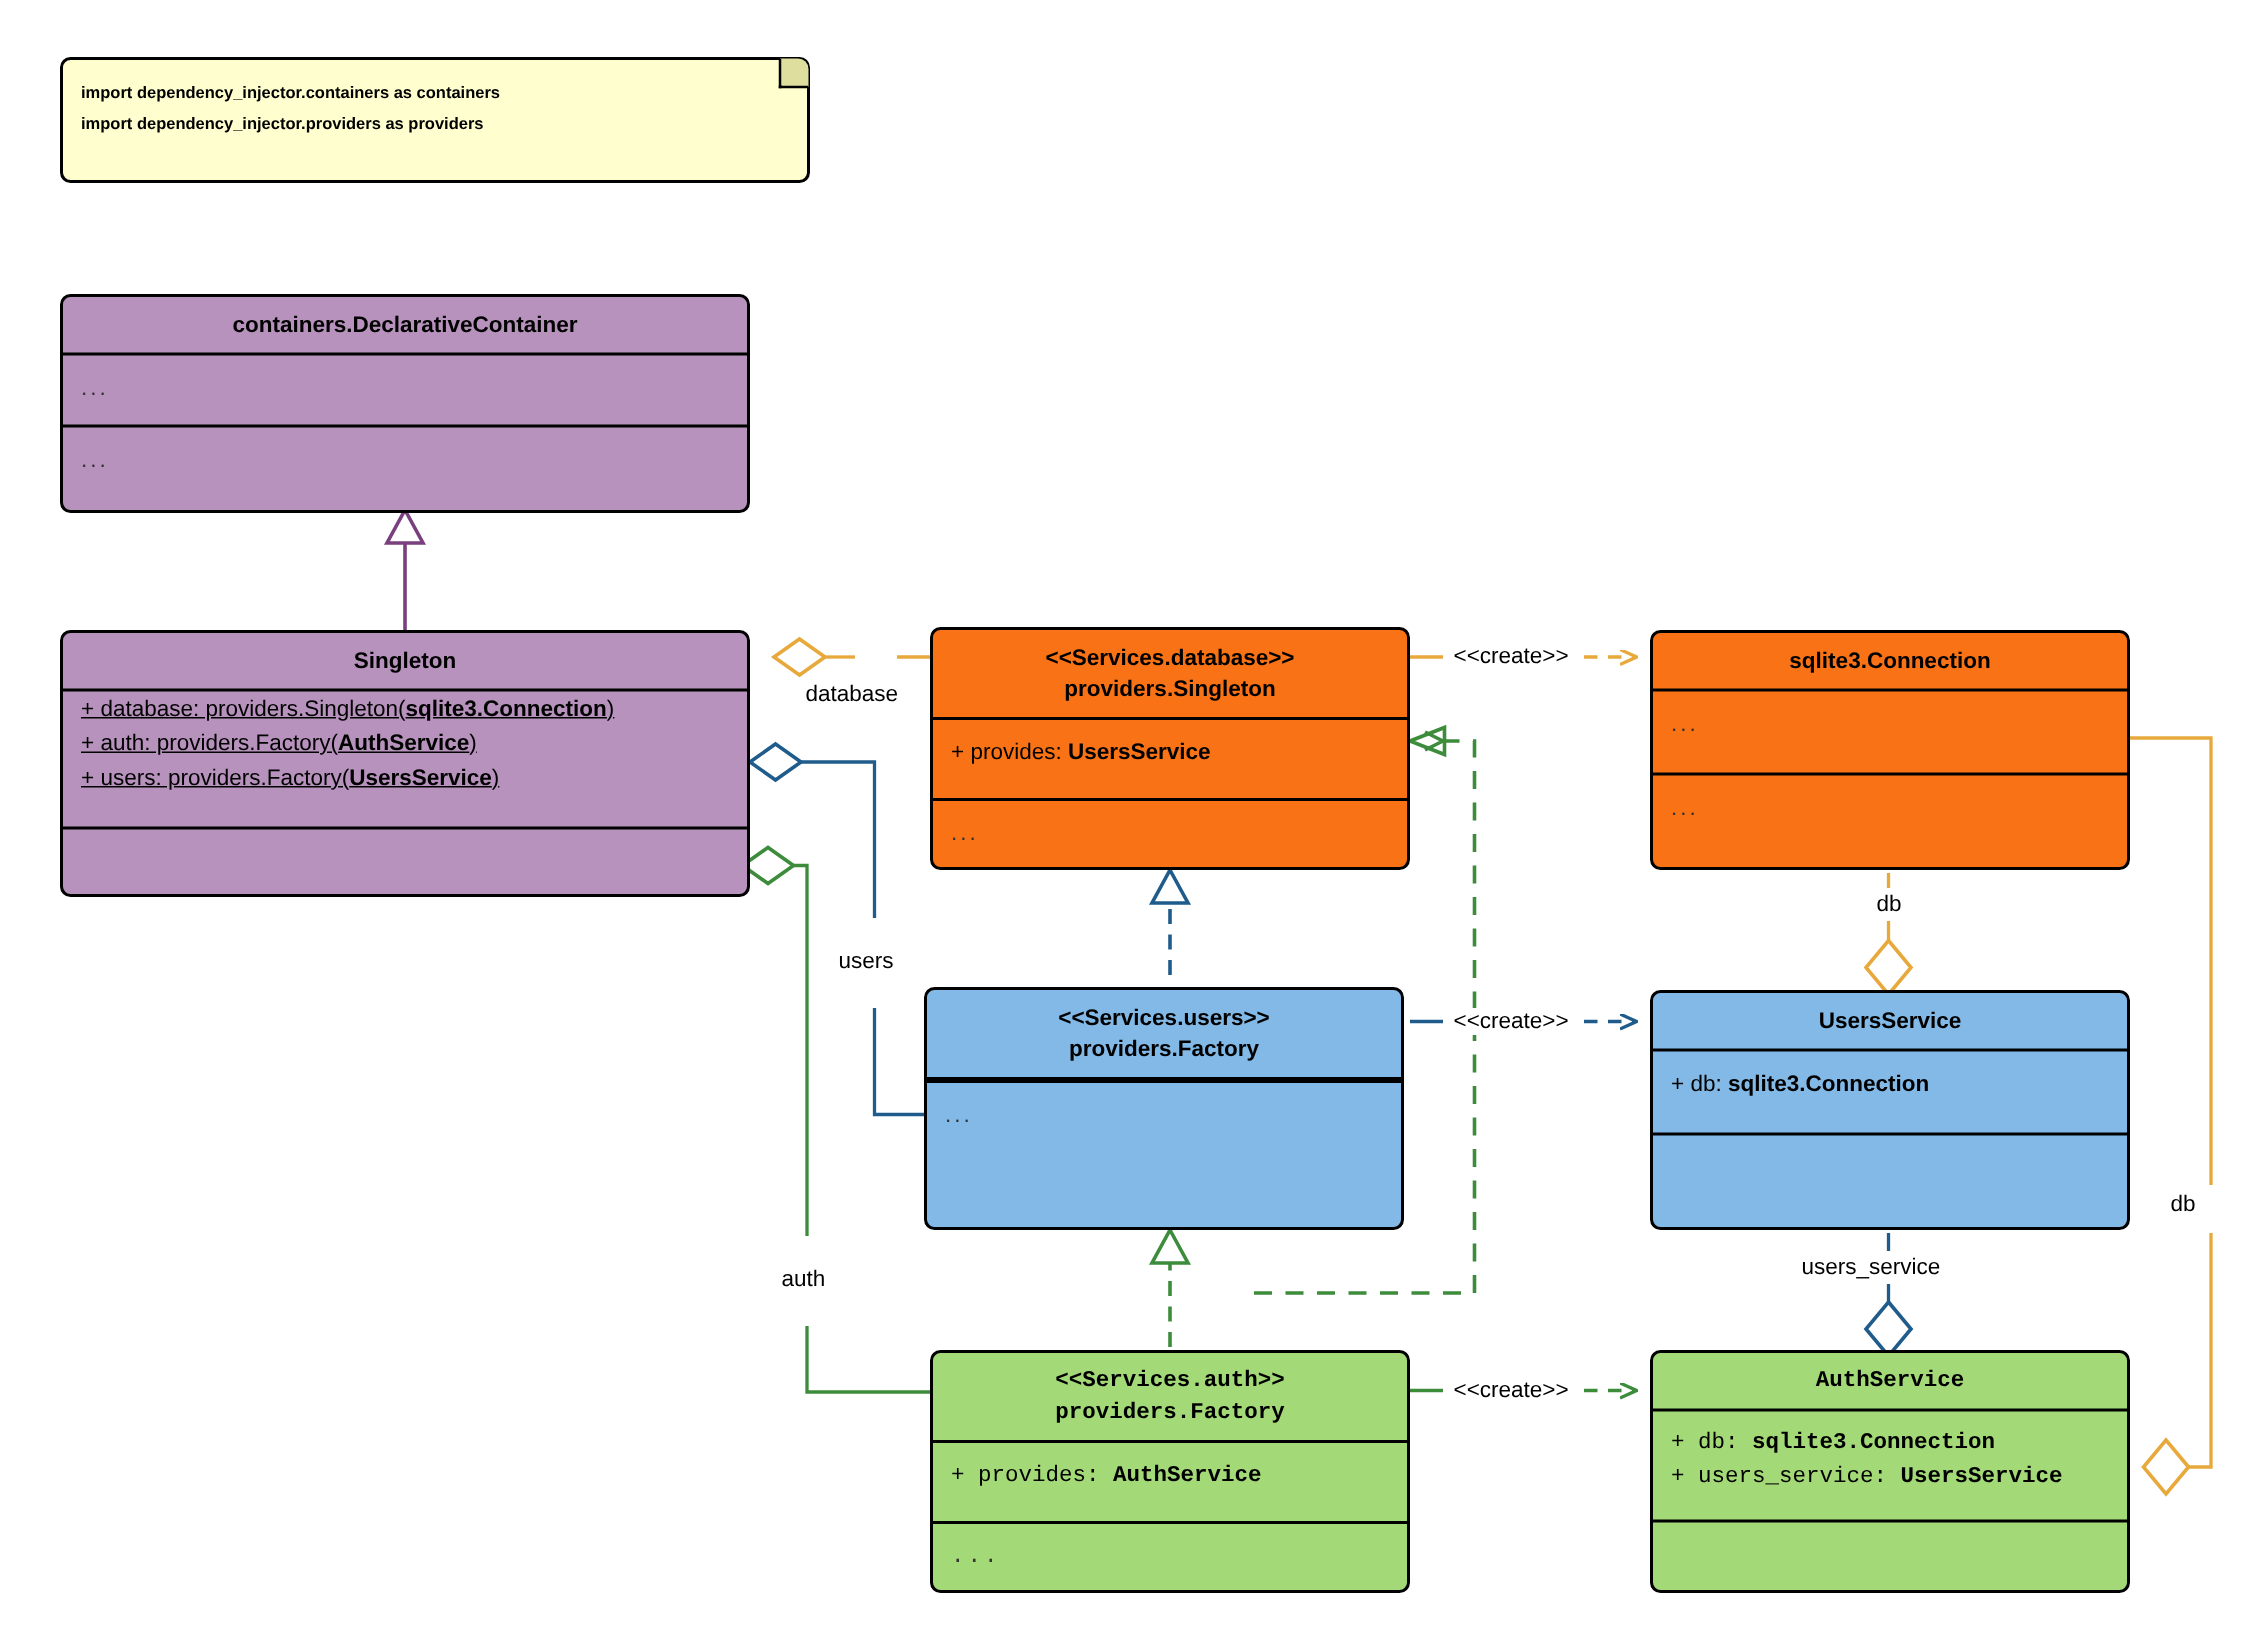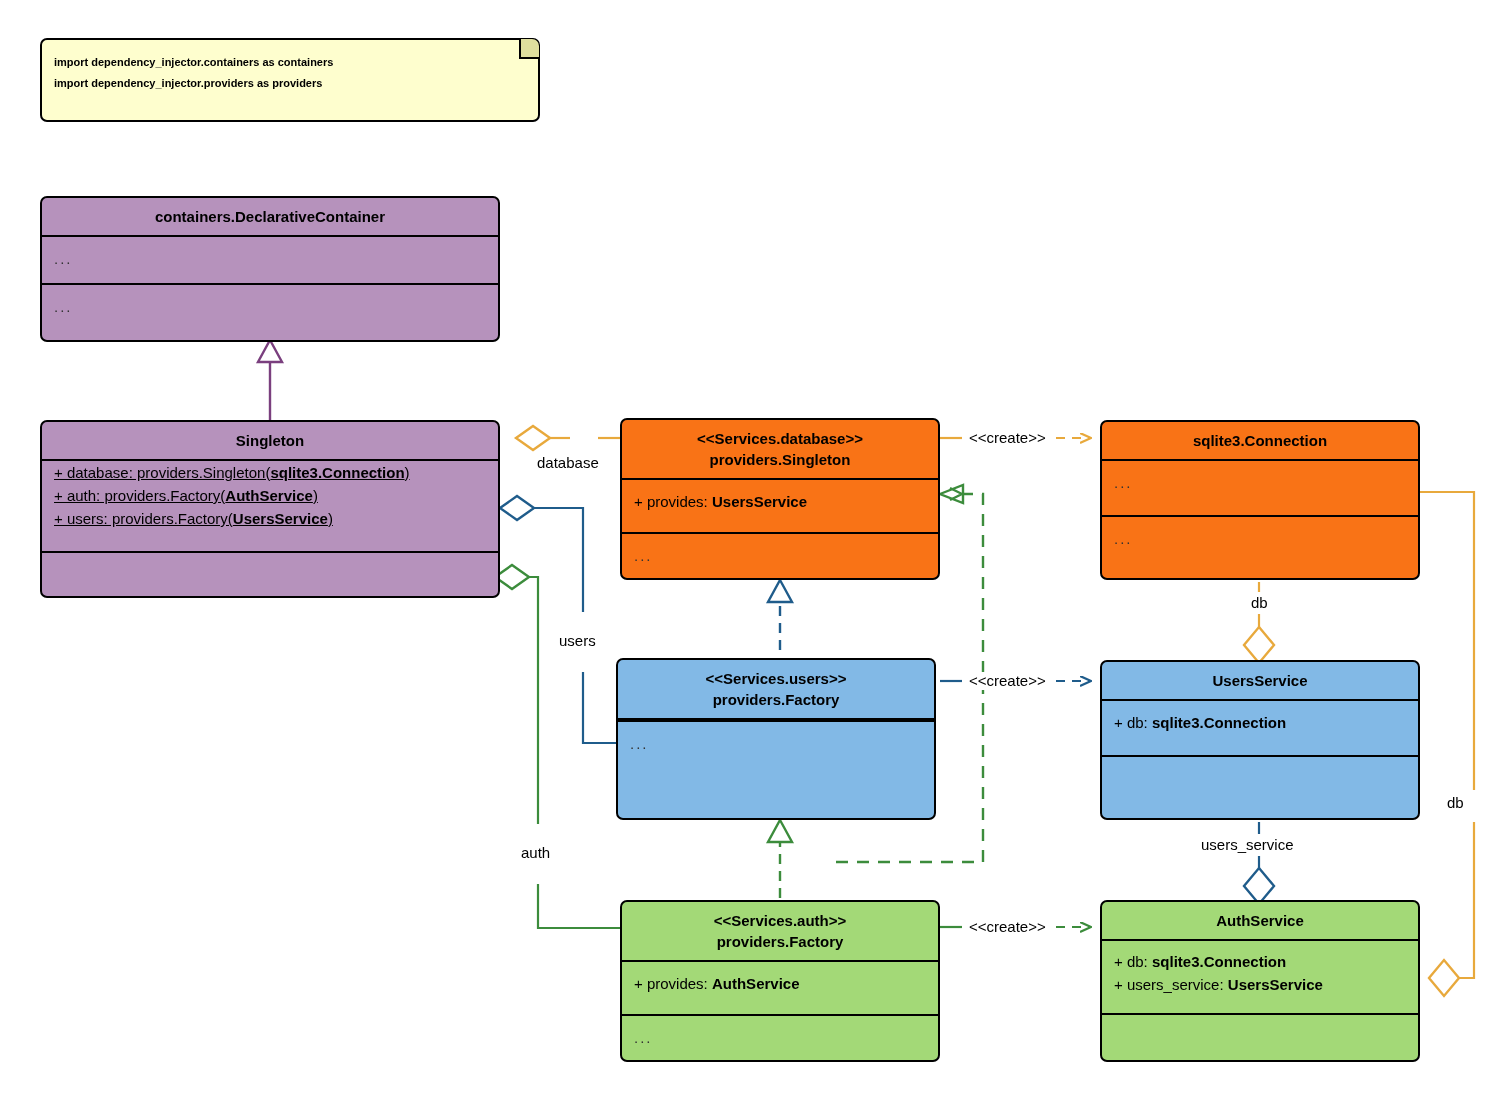--- a/index.html
+++ b/index.html
@@ -42,21 +42,21 @@
     line-height:23px;
   }
   .cls .attr{white-space:nowrap;}
   .cls .attr b{font-weight:bold;}
   .cls .stat{text-decoration:underline;}
   .dots{color:#333;letter-spacing:2px;font-size:15px;}
 
   .purple{background:#B692BC;}
   .yellow{background:#f97316;}
   .blue{background:#82B9E6;}
-  .green{background:#A3D977;}
+  .green{background:#A3D977;font-family:Liberation Mono, monospace;}
 
   
   .elabel{
     position:absolute;font-size:15px;color:#000;background:#ffffff;
     padding:0 3px;white-space:nowrap;line-height:18px;
   }
 </style>
 </head>
 <body>
 

